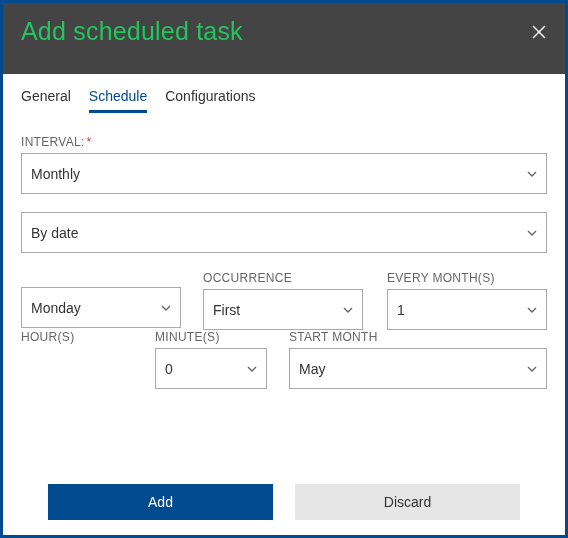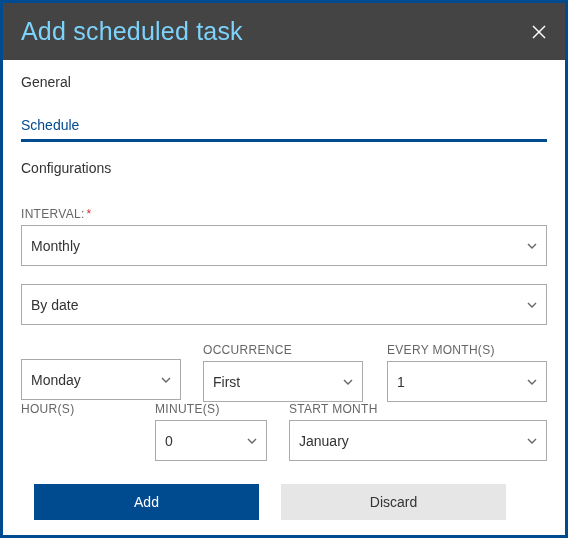--- a/index.html
+++ b/index.html
@@ -6,22 +6,22 @@
   body {
     font-family: "Segoe UI", Arial, sans-serif;
     background: #fff;
     width: 568px;
     height: 538px;
     overflow: hidden;
     border: 3px solid #004a8f;
   }
   .header {
     background: #444444;
-    color: #7dd3fc;
-    padding: 14px 18px 14px 18px;
+    color: #22c55e;
+    padding: 14px 18px 28px 18px;
     display: flex;
     align-items: center;
     justify-content: space-between;
   }
   .header h1 {
     font-size: 25px;
     font-weight: 300;
     letter-spacing: 0.2px;
   }
   .close-icon {
@@ -32,21 +32,20 @@
     display: flex;
     align-items: center;
     justify-content: center;
   }
   .close-icon svg { stroke: #fff; }
   .tabs {
     display: flex;
     gap: 18px;
     padding: 14px 18px 0 18px;
     border-bottom: none;
-    flex-direction: column;
   }
   .tab {
     font-size: 14px;
     color: #333;
     padding-bottom: 6px;
     cursor: pointer;
     border-bottom: 3px solid transparent;
   }
   .tab.active {
     color: #004a8f;
@@ -105,22 +104,23 @@
   }
   .col-hour { flex: 0 0 112px; }
   .col-min { flex: 0 0 112px; }
   .col-start { flex: 1; }
   .footer {
     position: absolute;
     bottom: 18px;
     left: 0;
     right: 0;
     display: flex;
+    justify-content: center;
     gap: 22px;
-    padding: 0 34px;
+    padding: 0 0;
   }
   .btn {
     width: 225px;
     height: 36px;
     border: none;
     font-size: 14px;
     cursor: pointer;
     display: flex;
     align-items: center;
     justify-content: center;
@@ -240,21 +240,21 @@
           <svg width="12" height="12" viewBox="0 0 12 12">
               <polyline points="2,4 6,8 10,4" fill="none" stroke="#666" stroke-width="1.4"></polyline>
             </svg>
         </span>
       </div>
     </div>
     <div class="col-start">
       <label class="field-label upper">START MONTH</label>
       <div class="select-wrap">
         <div class="select">
-          <span>January</span>
+          <span>May</span>
         </div>
         <span class="chev">
           <svg width="12" height="12" viewBox="0 0 12 12">
               <polyline points="2,4 6,8 10,4" fill="none" stroke="#666" stroke-width="1.4"></polyline>
             </svg>
         </span>
       </div>
     </div>
   </div>
 

